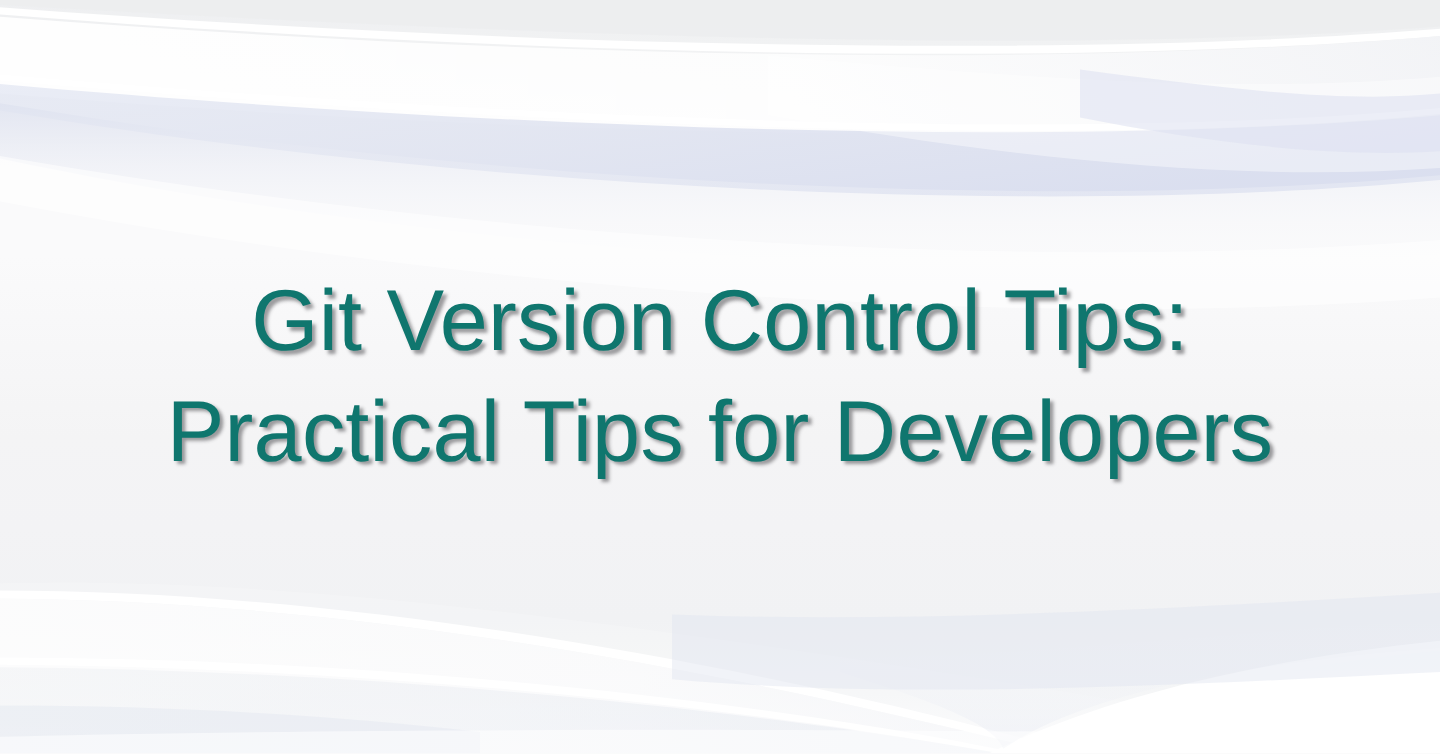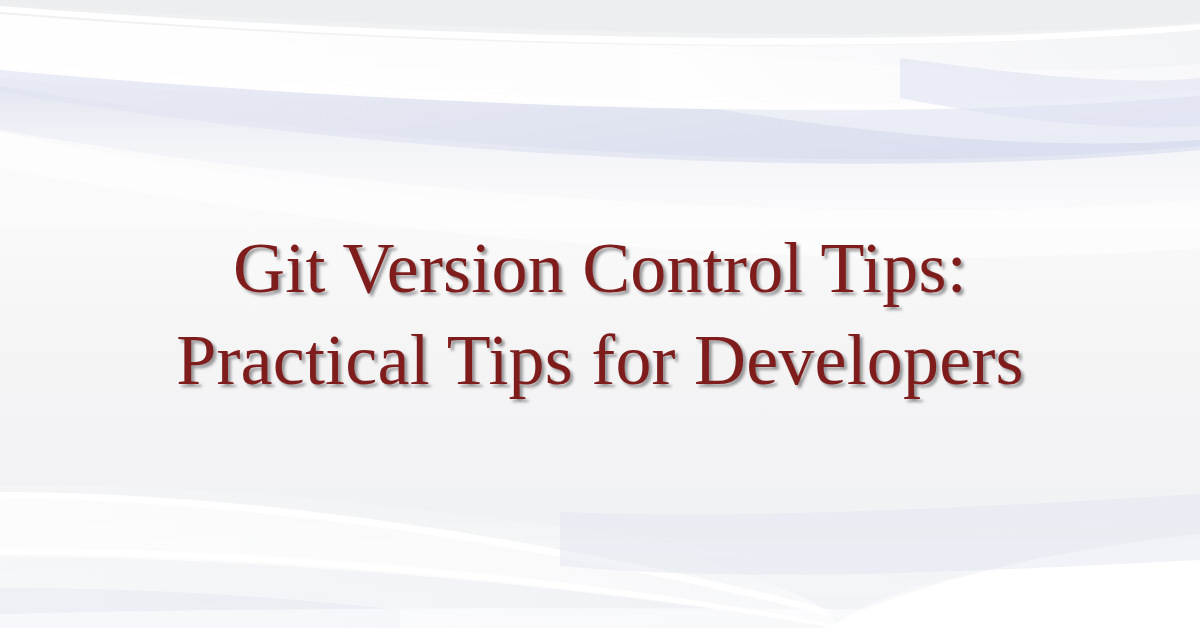--- a/index.html
+++ b/index.html
@@ -59,26 +59,26 @@
     flex-direction: column;
     align-items: center;
     justify-content: center;
     z-index: 5;
   }
 
   #title {
     width: 1000px;
     margin: 0;
     text-align: center;
-    font-family: Liberation Serif, serif;
+    font-family: Liberation Sans, sans-serif;
     font-weight: 400;
     font-size: 72px;
     line-height: 92px;
     letter-spacing: 0.2px;
-    color: #7f1d1d;
+    color: #0f766e;
     text-shadow: 3px 3px 3px rgba(40,40,45,0.45);
     white-space: pre-line;
   }
 </style>
 </head>
 <body>
 
 <div id="banner">
 
   <div id="bg-base"></div>

